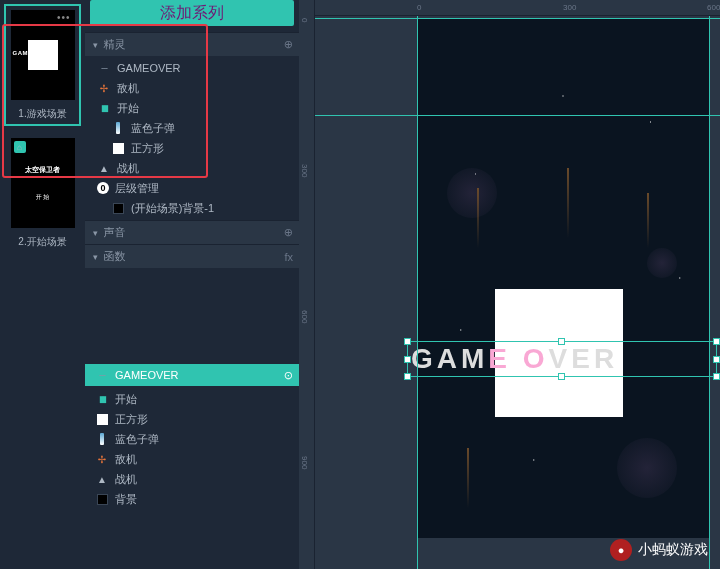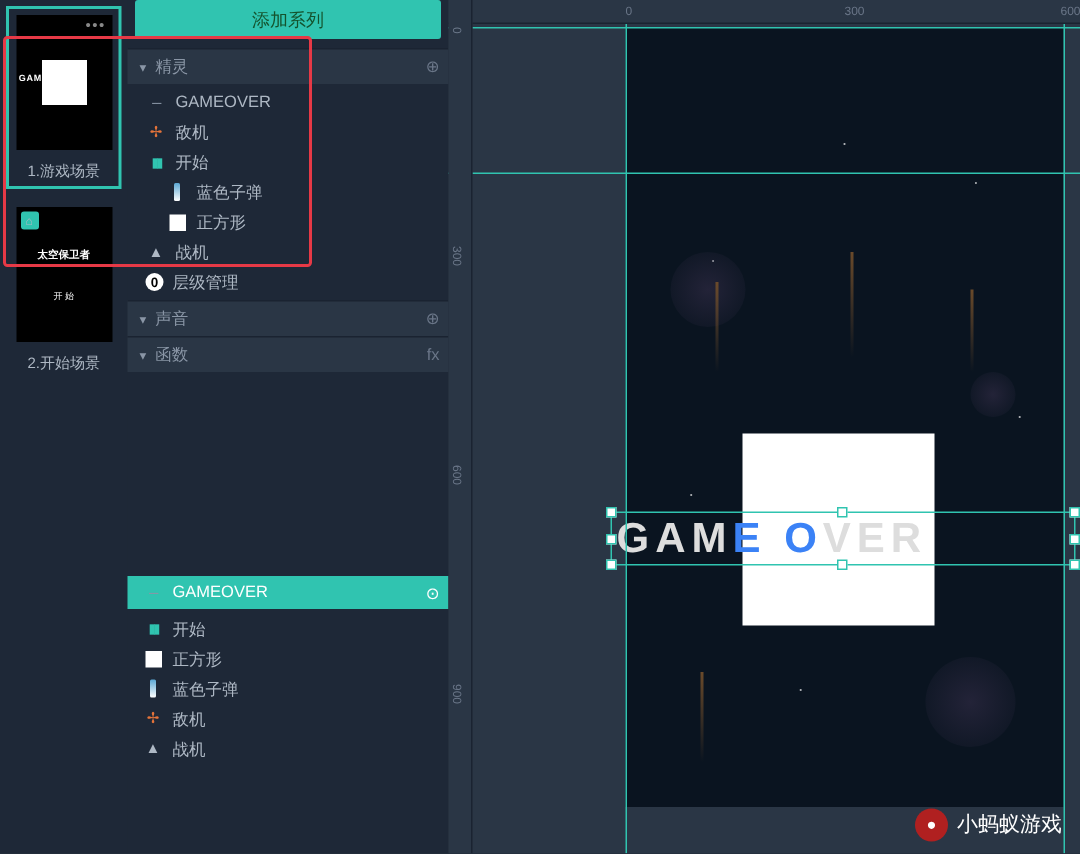--- a/index.html
+++ b/index.html
@@ -11,21 +11,21 @@
 .scene-thumb-img{width:64px;height:90px;background:#000;margin:4px auto;position:relative;overflow:hidden}
 .scene-thumb-img.scene1 .sq{position:absolute;width:30px;height:30px;background:#fff;top:30px;left:17px}
 .scene-thumb-img.scene1 .txt{position:absolute;top:40px;left:2px;font-size:6px;color:#fff;letter-spacing:0.5px;font-weight:bold}
 .scene-thumb-img.scene2{display:flex;flex-direction:column;align-items:center;justify-content:center;gap:18px}
 .scene-thumb-img.scene2 .title{font-size:7px;color:#fff;font-weight:bold}
 .scene-thumb-img.scene2 .btn{font-size:6px;color:#fff}
 .scene-thumb-img .home-ic{position:absolute;top:3px;left:3px;width:12px;height:12px;background:#30c4b0;border-radius:2px;display:flex;align-items:center;justify-content:center;font-size:8px}
 .scene-label{text-align:center;font-size:10px;padding:3px 0}
 .dots{position:absolute;top:2px;right:4px;color:#888;font-size:10px;letter-spacing:1px}
 .mid-panel{width:214px;background:#1e2837;flex-shrink:0;display:flex;flex-direction:column}
-.add-btn{background:#30c4b0;color:#14532d;height:26px;margin:0 5px 6px;display:flex;align-items:center;justify-content:center;font-size:12px;border-radius:2px}
+.add-btn{background:#30c4b0;color:#701a75;height:26px;margin:0 5px 6px;display:flex;align-items:center;justify-content:center;font-size:16px;border-radius:2px}
 .section-hdr{background:#2a3645;height:24px;display:flex;align-items:center;padding:0 8px;font-size:11px;color:#8a96a6;position:relative;border-top:1px solid #1a2331}
 .section-hdr .chev{margin-right:6px;font-size:9px}
 .section-hdr .hdr-ic{position:absolute;right:6px;font-size:11px;color:#6a7688}
 .tree{padding:2px 0}
 .tree-item{display:flex;align-items:center;height:20px;padding-left:12px;cursor:pointer;gap:6px}
 .tree-item.lvl2{padding-left:26px}
 .ti-icon{width:14px;height:14px;display:inline-flex;align-items:center;justify-content:center;flex-shrink:0}
 .ic-dashes{color:#8a96a6;font-size:9px;letter-spacing:-1px}
 .ic-enemy{color:#e6743a;font-size:10px}
 .ic-pause{color:#30c4b0;font-size:9px;letter-spacing:-2px}
@@ -49,21 +49,21 @@
 .ruler-h{top:0;left:0;right:0;height:16px;border-bottom:1px solid #1a2331}
 .ruler-v{top:0;left:0;bottom:0;width:16px;border-right:1px solid #1a2331}
 .ruler-h .tick{position:absolute;top:3px;font-size:8px;color:#6a7688}
 .ruler-v .tick{position:absolute;left:1px;font-size:8px;color:#6a7688;writing-mode:vertical-rl}
 .stage{position:absolute;top:18px;left:118px;width:292px;height:520px;background:#0a1420}
 .stage::before{content:"";position:absolute;inset:0;background:radial-gradient(1px 1px at 20% 30%,#fff,transparent),radial-gradient(1px 1px at 60% 70%,#fff,transparent),radial-gradient(1px 1px at 80% 20%,#fff,transparent),radial-gradient(1px 1px at 40% 85%,#fff,transparent),radial-gradient(1px 1px at 15% 60%,#fff,transparent),radial-gradient(1px 1px at 90% 50%,#fff,transparent),radial-gradient(1px 1px at 50% 15%,#fff,transparent)}
 .stage .orb{position:absolute;border-radius:50%;background:radial-gradient(circle,rgba(60,50,80,0.5),transparent)}
 .stage .trail{position:absolute;width:2px;background:linear-gradient(180deg,#6a4a2a,transparent)}
 .white-sq{position:absolute;top:271px;left:78px;width:128px;height:128px;background:#fff}
 .gameover-txt{position:absolute;top:325px;left:-6px;font-size:28px;font-weight:900;color:#ddd;letter-spacing:4px;font-family:Arial,sans-serif}
-.gameover-txt .dark{color:#3b82f6}
+.gameover-txt .dark{color:#f9a8d4}
 .sel-box{position:absolute;top:323px;left:-10px;width:310px;height:36px;border:1px solid #30c4b0}
 .sel-handle{position:absolute;width:7px;height:7px;background:#fff;border:1px solid #30c4b0}
 .guide-h{position:absolute;left:0;right:0;height:1px;background:#30c4b0;z-index:3}
 .guide-v{position:absolute;top:0;bottom:0;width:1px;background:#30c4b0;z-index:3}
 .watermark{position:absolute;bottom:8px;right:12px;display:flex;align-items:center;gap:6px;color:#fff;font-size:14px;z-index:20}
 .watermark .wm-ic{width:22px;height:22px;background:#b02020;border-radius:50%;display:flex;align-items:center;justify-content:center;font-size:11px;color:#fff}
 </style>
 </head>
 <body>
 
@@ -122,20 +122,26 @@
           <span>正方形</span>
         </div>
         <div class="tree-item">
           <span class="ti-icon ic-fighter">▲</span>
           <span>战机</span>
         </div>
         <div class="tree-item">
           <span class="ti-icon ic-zero">0</span>
           <span>层级管理</span>
         </div>
+        <div class="tree-item lvl2">
+          <span class="ti-icon">
+            <span class="ic-bg"></span>
+          </span>
+          <span>(开始场景)背景-1</span>
+        </div>
       </div>
 
     <div class="section-hdr">
       <span class="chev">▾</span>
       <span>声音</span>
       <span class="hdr-ic">⊕</span>
     </div>
 
     <div class="section-hdr">
       <span class="chev">▾</span>
@@ -166,20 +172,26 @@
             </span>
             <span>蓝色子弹</span>
           </div>
           <div class="layer-item">
             <span class="ti-icon ic-enemy">✢</span>
             <span>敌机</span>
           </div>
           <div class="layer-item">
             <span class="ti-icon ic-fighter">▲</span>
             <span>战机</span>
+          </div>
+          <div class="layer-item">
+            <span class="ti-icon">
+              <span class="ic-bg"></span>
+            </span>
+            <span>背景</span>
           </div>
         </div>
       <div class="red-box" style="top:24px;left:2px;width:206px;height:154px"></div>
     </div>
   </div>
 
   <div class="canvas-area">
     <div class="ruler-h">
       <span class="tick" style="left:118px">0</span>
       <span class="tick" style="left:264px">300</span>

